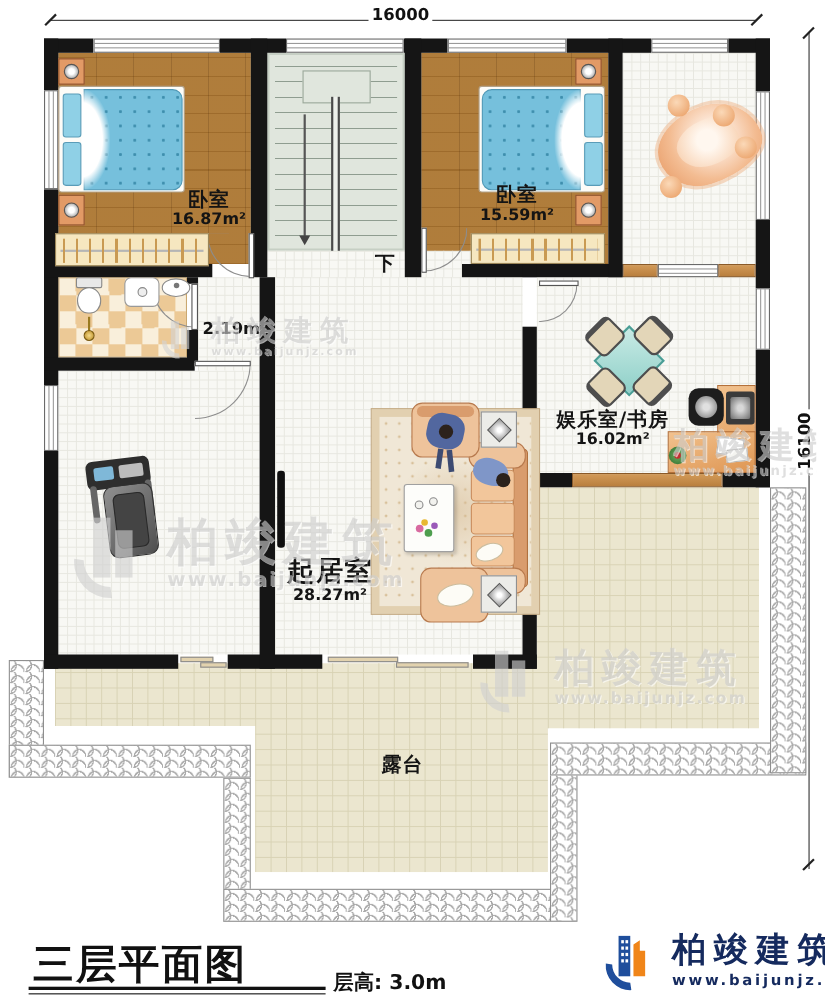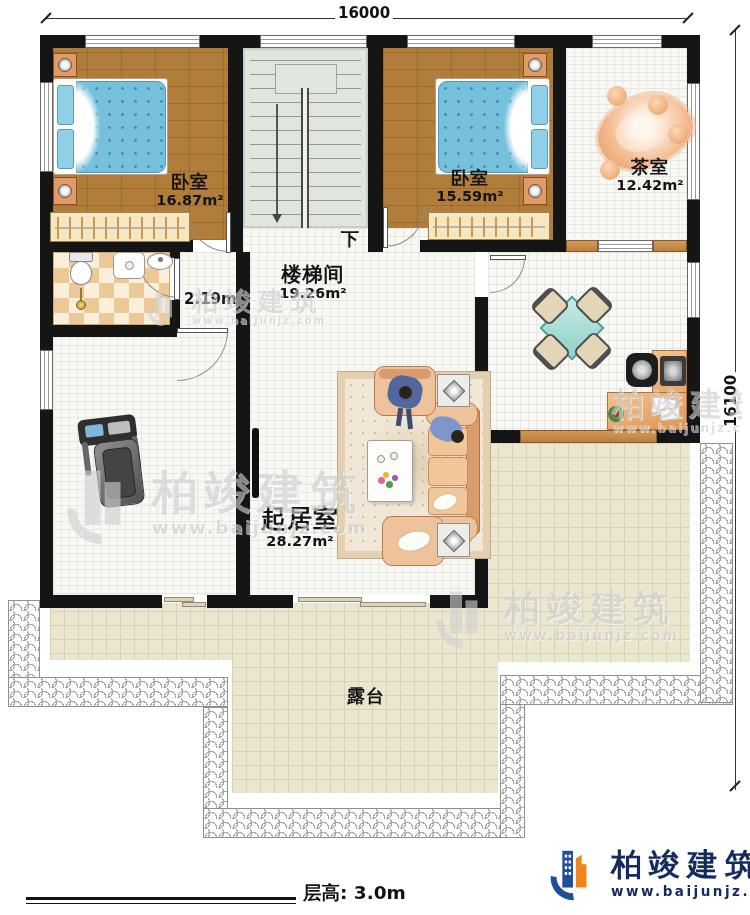--- a/index.html
+++ b/index.html
@@ -300,33 +300,29 @@
   </div>
 
   <div class="rlabel" style="left:130px;top:172px;width:120px;">
     <span class="nm">卧室</span>
     <span class="ar">16.87m²</span>
   </div>
   <div class="rlabel" style="left:410px;top:168px;width:120px;">
     <span class="nm">卧室</span>
     <span class="ar">15.59m²</span>
   </div>
-  <div class="rlabel" style="left:590px;top:157px;width:120px;">
-    <span class="nm">茶室</span>
-    <span class="ar">12.42m²</span>
-  </div>
   <div class="small-ar" style="left:184px;top:290px;">2.19m²</div>
-  <div class="rlabel" style="left:253px;top:263px;width:120px;">
-    <span class="nm" style="font-size:20px;">楼梯间</span>
-    <span class="ar">19.26m²</span>
-  </div>
   <div class="small-ar" style="left:341px;top:227px;font-size:18px;">下</div>
   <div class="rlabel" style="left:240px;top:505px;width:120px;">
     <span class="nm" style="font-size:25px;">起居室</span>
     <span class="ar">28.27m²</span>
+  </div>
+  <div class="rlabel" style="left:487px;top:372px;width:140px;">
+    <span class="nm" style="font-size:18px;">娱乐室/书房</span>
+    <span class="ar">16.02m²</span>
   </div>
   <div class="rlabel" style="left:336px;top:686px;width:60px;">
     <span class="nm">露台</span>
   </div>
 
   <div class="wm" style="left:56px;top:462px;">
     <svg width="86" height="86" viewBox="0 0 60 60">
       <path d="M8,32 A23,23 0 0 0 32,57 L31,50 A17,17 0 0 1 14,33 Z" fill="#d0d0d0"></path>
       <rect x="20" y="6" width="11" height="38" fill="#d0d0d0"></rect>
       <rect x="34" y="14" width="11" height="30" fill="#d0d0d0"></rect>
@@ -358,20 +354,21 @@
       <div class="wurl" style="font-size:10px;">www.baijunjz.com</div>
     </div>
   </div>
   <div class="wm" style="left:612px;top:388px;width:130px;overflow:hidden;">
     <div>
       <div class="wname" style="font-size:32px;white-space:nowrap;">柏竣建筑</div>
       <div class="wurl" style="font-size:12px;white-space:nowrap;">www.baijunjz.com</div>
     </div>
   </div>
 
+  <div class="tb-title" style="left:30px;top:852px;">三层平面图</div>
   <div class="tb-line" style="left:26px;top:897px;width:270px;height:3px;"></div>
   <div class="tb-line" style="left:26px;top:903px;width:270px;height:1px;"></div>
   <div class="tb-stat" style="left:303px;top:880px;">层高: 3.0m</div>
   <div class="brand" style="left:543px;top:845px;">
     <svg width="58" height="58" viewBox="0 0 60 60">
       <path d="M8,32 A23,23 0 0 0 32,57 L31,50 A17,17 0 0 1 14,33 Z" fill="#1f4e9c"></path>
       <rect x="20" y="6" width="11" height="38" fill="#1f4e9c"></rect>
       <rect x="22.5" y="10" width="2.5" height="3" fill="#fff"></rect>
         <rect x="26.5" y="10" width="2.5" height="3" fill="#fff"></rect>
       <rect x="22.5" y="16" width="2.5" height="3" fill="#fff"></rect>

